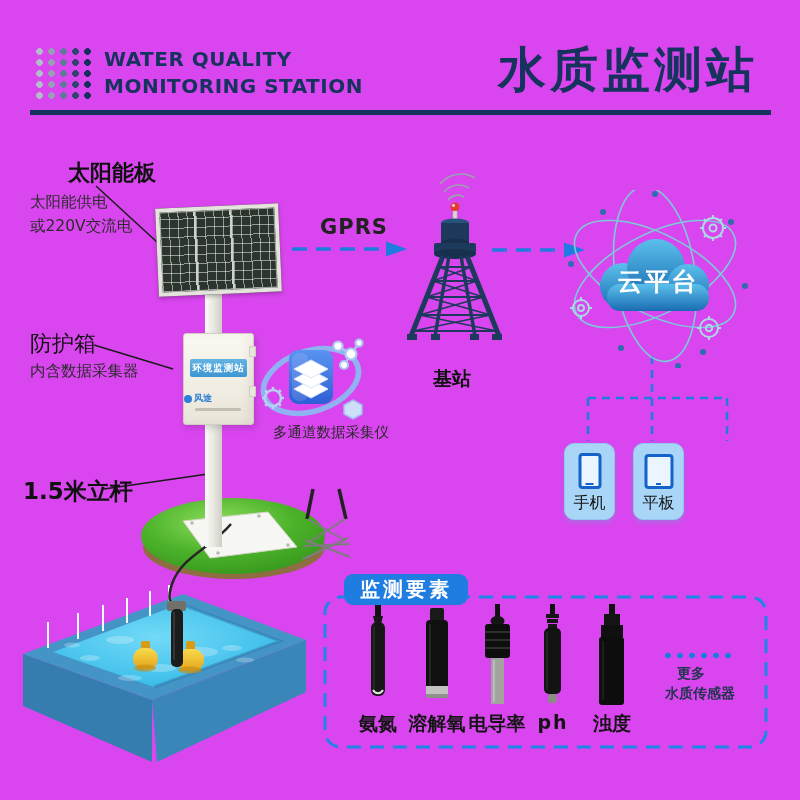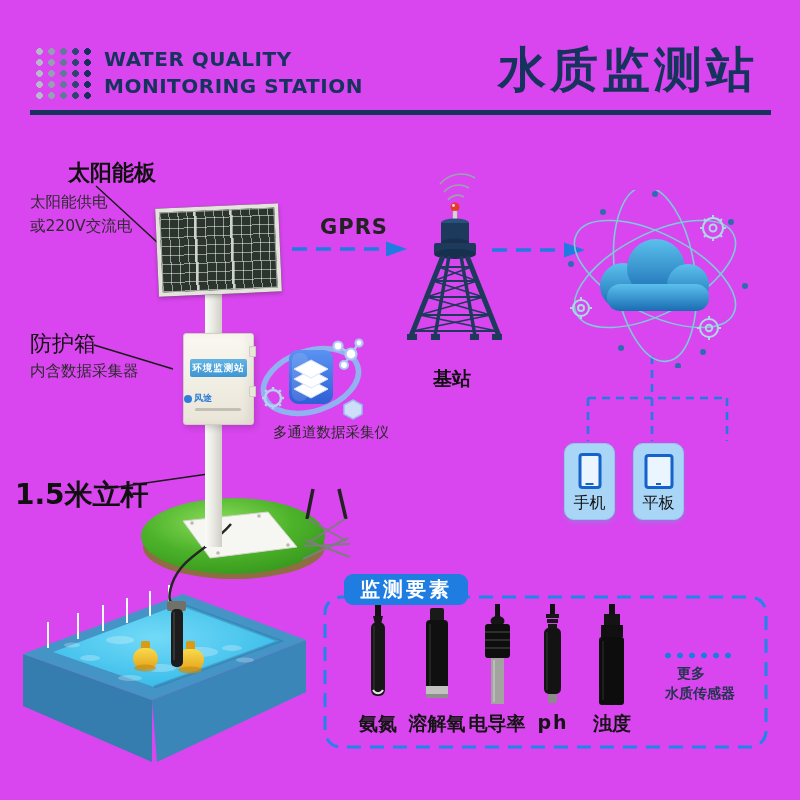--- a/index.html
+++ b/index.html
@@ -23,21 +23,21 @@
             letter-spacing:4px;z-index:3;}
   .divider{left:30px;top:110px;width:741px;height:5px;background:#16335e;z-index:3;}
 
   
   .lbl{color:#101010;z-index:4;}
   .lbl-solar{left:30px;top:158px;font-size:22px;font-weight:bold;margin-left:38px;}
   .lbl-solar-d1{left:30px;top:192px;font-size:15.5px;color:#2c2c2c;}
   .lbl-solar-d2{left:30px;top:216px;font-size:15.5px;color:#2c2c2c;}
   .lbl-box{left:30px;top:329px;font-size:22px;font-weight:normal;}
   .lbl-box-d{left:30px;top:361px;font-size:15.5px;color:#2c2c2c;}
-  .lbl-pole{left:15px;top:476px;font-size:28px;font-weight:600;}
+  .lbl-pole{left:23px;top:476px;font-size:23px;font-weight:600;}
   .lbl-cage{left:361px;top:527px;font-size:19px;font-weight:600;margin-top:46px;}
   .lbl-gprs{left:320px;top:215px;font-size:21px;font-weight:600;color:#222;letter-spacing:1px;}
   .lbl-station{left:412px;top:366px;width:80px;text-align:center;font-size:19px;font-weight:600;}
   .lbl-collector{left:270px;top:423px;width:122px;text-align:center;font-size:14.5px;color:#2a2a2a;}
   .cloud-label{left:606px;top:265px;width:104px;text-align:center;font-size:25px;
                font-weight:bold;color:#fff;letter-spacing:2px;z-index:4;}
 
   
   .pole{left:205px;top:286px;width:17px;height:261px;z-index:2;
         background:linear-gradient(90deg,#fafaf7 0%,#ebebe5 45%,#cfcfc6 100%);}
@@ -340,20 +340,21 @@
       <circle cx="58" cy="158" r="3"></circle>
         <circle cx="115" cy="176" r="3"></circle>
     </g>
     <g fill="url(#g-cloud)">
       <circle cx="60" cy="96" r="23"></circle>
         <circle cx="93" cy="78" r="29"></circle>
         <circle cx="125" cy="95" r="21"></circle>
       <rect x="44" y="94" width="102" height="27" rx="13"></rect>
     </g>
   </svg>
+  <div class="abs cloud-label">云平台</div>
 
   <div class="abs card c1">
     <div class="icon-phone"></div>
     <div class="dev-label">手机</div>
   </div>
   <div class="abs card c2">
     <div class="icon-tablet"></div>
     <div class="dev-label">平板</div>
   </div>
 

